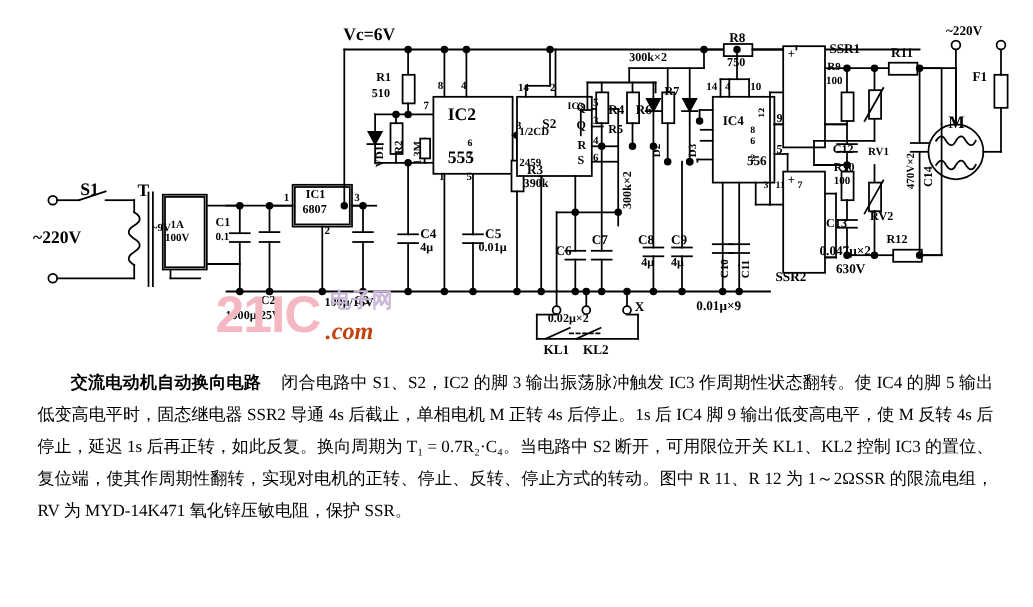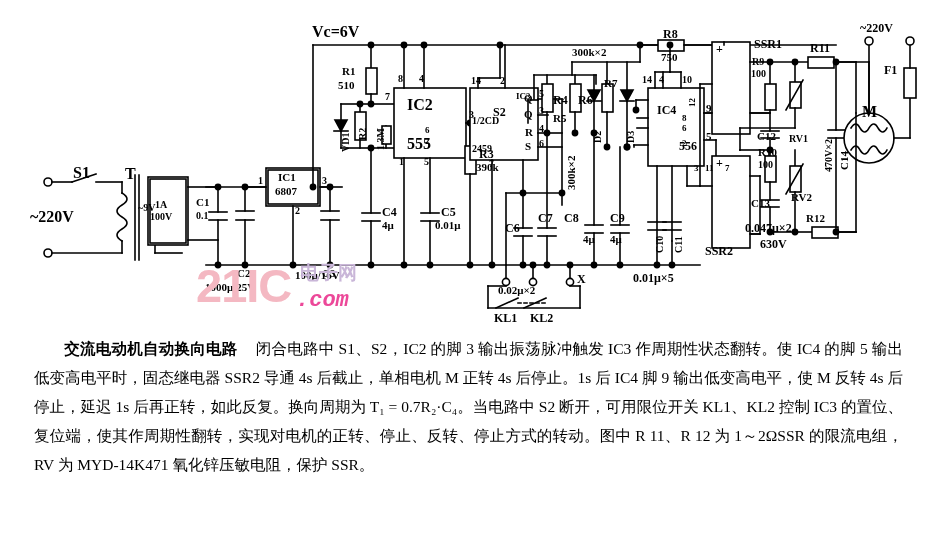--- a/index.html
+++ b/index.html
@@ -16,22 +16,22 @@
   .s10{font-size:10px;}
   .s11{font-size:11px;}
   .s12{font-size:12px;}
   .s13{font-size:16px;}
   .vert{transform-origin:0 0;transform:rotate(-90deg);}
 
   
   #wm{position:absolute;left:196px;top:258px;width:240px;height:56px;pointer-events:none;}
   #wm .big{position:absolute;left:0;top:0;font-family:"Liberation Sans",sans-serif;
            font-weight:bold;font-size:47px;color:#f4b8c2;letter-spacing:-1px;}
-  #wm .com{position:absolute;left:100px;top:30px;font-family:Liberation Mono, monospace;
-           font-style:italic;font-weight:bold;font-size:22px;color:#ec4899;text-align:center;}
+  #wm .com{position:absolute;left:100px;top:30px;font-family:Liberation Serif, serif;
+           font-style:italic;font-weight:bold;font-size:22px;color:#c2410c;text-align:center;}
   #wm .cn{position:absolute;left:104px;top:2px;font-family:"Liberation Sans",sans-serif;
           font-weight:bold;font-size:19px;color:#c9b6d8;}
 
   
   #caption{position:absolute;left:0;top:334px;width:939px;height:218px;
            font-family:"Liberation Serif",serif;font-size:15.5px;line-height:29px;
            color:#000;}
   #caption p{margin:0;padding:0 36px 0 34px;text-align:justify;}
   #caption .ttl{font-weight:bold;}
   .ind{display:inline-block;width:30px;}
@@ -448,21 +448,21 @@
     <div class="lbl s11" style="left:553px;top:113px;">R5</div>
     <div class="lbl s12" style="left:578px;top:94px;">R6</div>
     <div class="lbl s11" style="left:604px;top:78px;">R7</div>
     <div class="lbl s11" style="left:572px;top:47px;">300k×2</div>
     <div class="lbl s11 vert" style="left:566px;top:190px;">300k×2</div>
     <div class="lbl s10 vert" style="left:593px;top:143px;">D2</div>
     <div class="lbl s10 vert" style="left:626px;top:143px;">D3</div>
     <div class="lbl s12" style="left:505px;top:222px;">C6</div>
     <div class="lbl s12" style="left:538px;top:212px;">C7</div>
     <div class="lbl s11" style="left:498px;top:237px;margin-top:48px;">0.02μ×2</div>
-    <div class="lbl s12" style="left:564px;top:212px;text-align:center;">C8</div>
+    <div class="lbl s12" style="left:580px;top:212px;text-align:center;">C8</div>
     <div class="lbl s11" style="left:583px;top:234px;">4μ</div>
     <div class="lbl s12" style="left:610px;top:212px;">C9</div>
     <div class="lbl s11" style="left:610px;top:234px;">4μ</div>
 
     <div class="lbl s12" style="left:663px;top:28px;">R8</div>
     <div class="lbl s11" style="left:661px;top:52px;">750</div>
     <div class="lbl s12" style="left:657px;top:104px;">IC4</div>
     <div class="lbl s12" style="left:657px;top:140px;padding-left:22px;">556</div>
     <div class="lbl s10" style="left:642px;top:75px;">14</div>
     <div class="lbl s10" style="left:659px;top:75px;">4</div>
@@ -471,21 +471,21 @@
     <div class="lbl s9" style="left:638px;top:114px;">8</div>
     <div class="lbl s9" style="left:638px;top:124px;">6</div>
     <div class="lbl s9" style="left:638px;top:139px;">2</div>
     <div class="lbl s11" style="left:706px;top:103px;">9</div>
     <div class="lbl s11" style="left:706px;top:131px;">5</div>
     <div class="lbl s9" style="left:650px;top:164px;">3</div>
     <div class="lbl s9" style="left:661px;top:164px;">11</div>
     <div class="lbl s9" style="left:681px;top:164px;">7</div>
     <div class="lbl s10 vert" style="left:655px;top:253px;">C10</div>
     <div class="lbl s10 vert" style="left:674px;top:253px;">C11</div>
-    <div class="lbl s12" style="left:633px;top:272px;">0.01μ×5</div>
+    <div class="lbl s12" style="left:633px;top:272px;">0.01μ×9</div>
 
     <div class="lbl s12" style="left:754px;top:38px;">SSR1</div>
     <div class="lbl s12" style="left:716px;top:43px;">+</div>
     <div class="lbl s12" style="left:716px;top:157px;">+</div>
     <div class="lbl s12" style="left:705px;top:245px;">SSR2</div>
     <div class="lbl s10" style="left:752px;top:57px;">R9</div>
     <div class="lbl s10" style="left:751px;top:69px;">100</div>
     <div class="lbl s11" style="left:757px;top:131px;">C12</div>
     <div class="lbl s11" style="left:758px;top:147px;">R10</div>
     <div class="lbl s10" style="left:758px;top:160px;">100</div>

